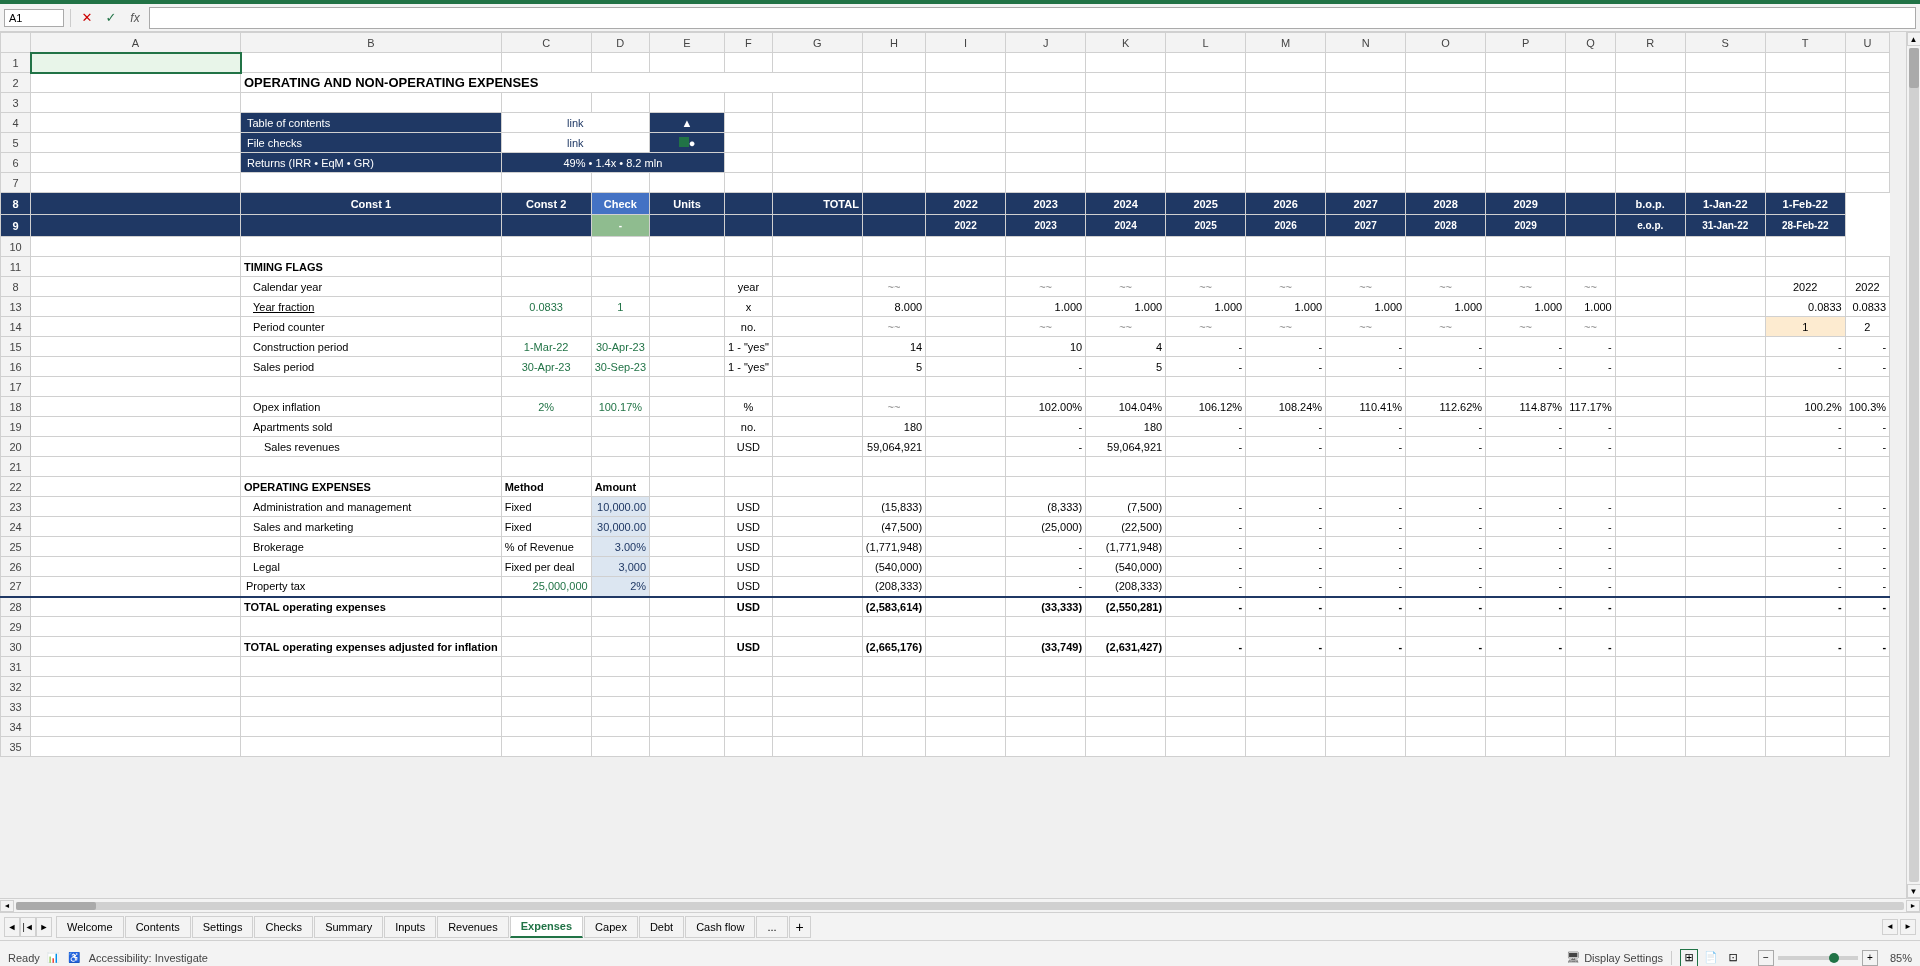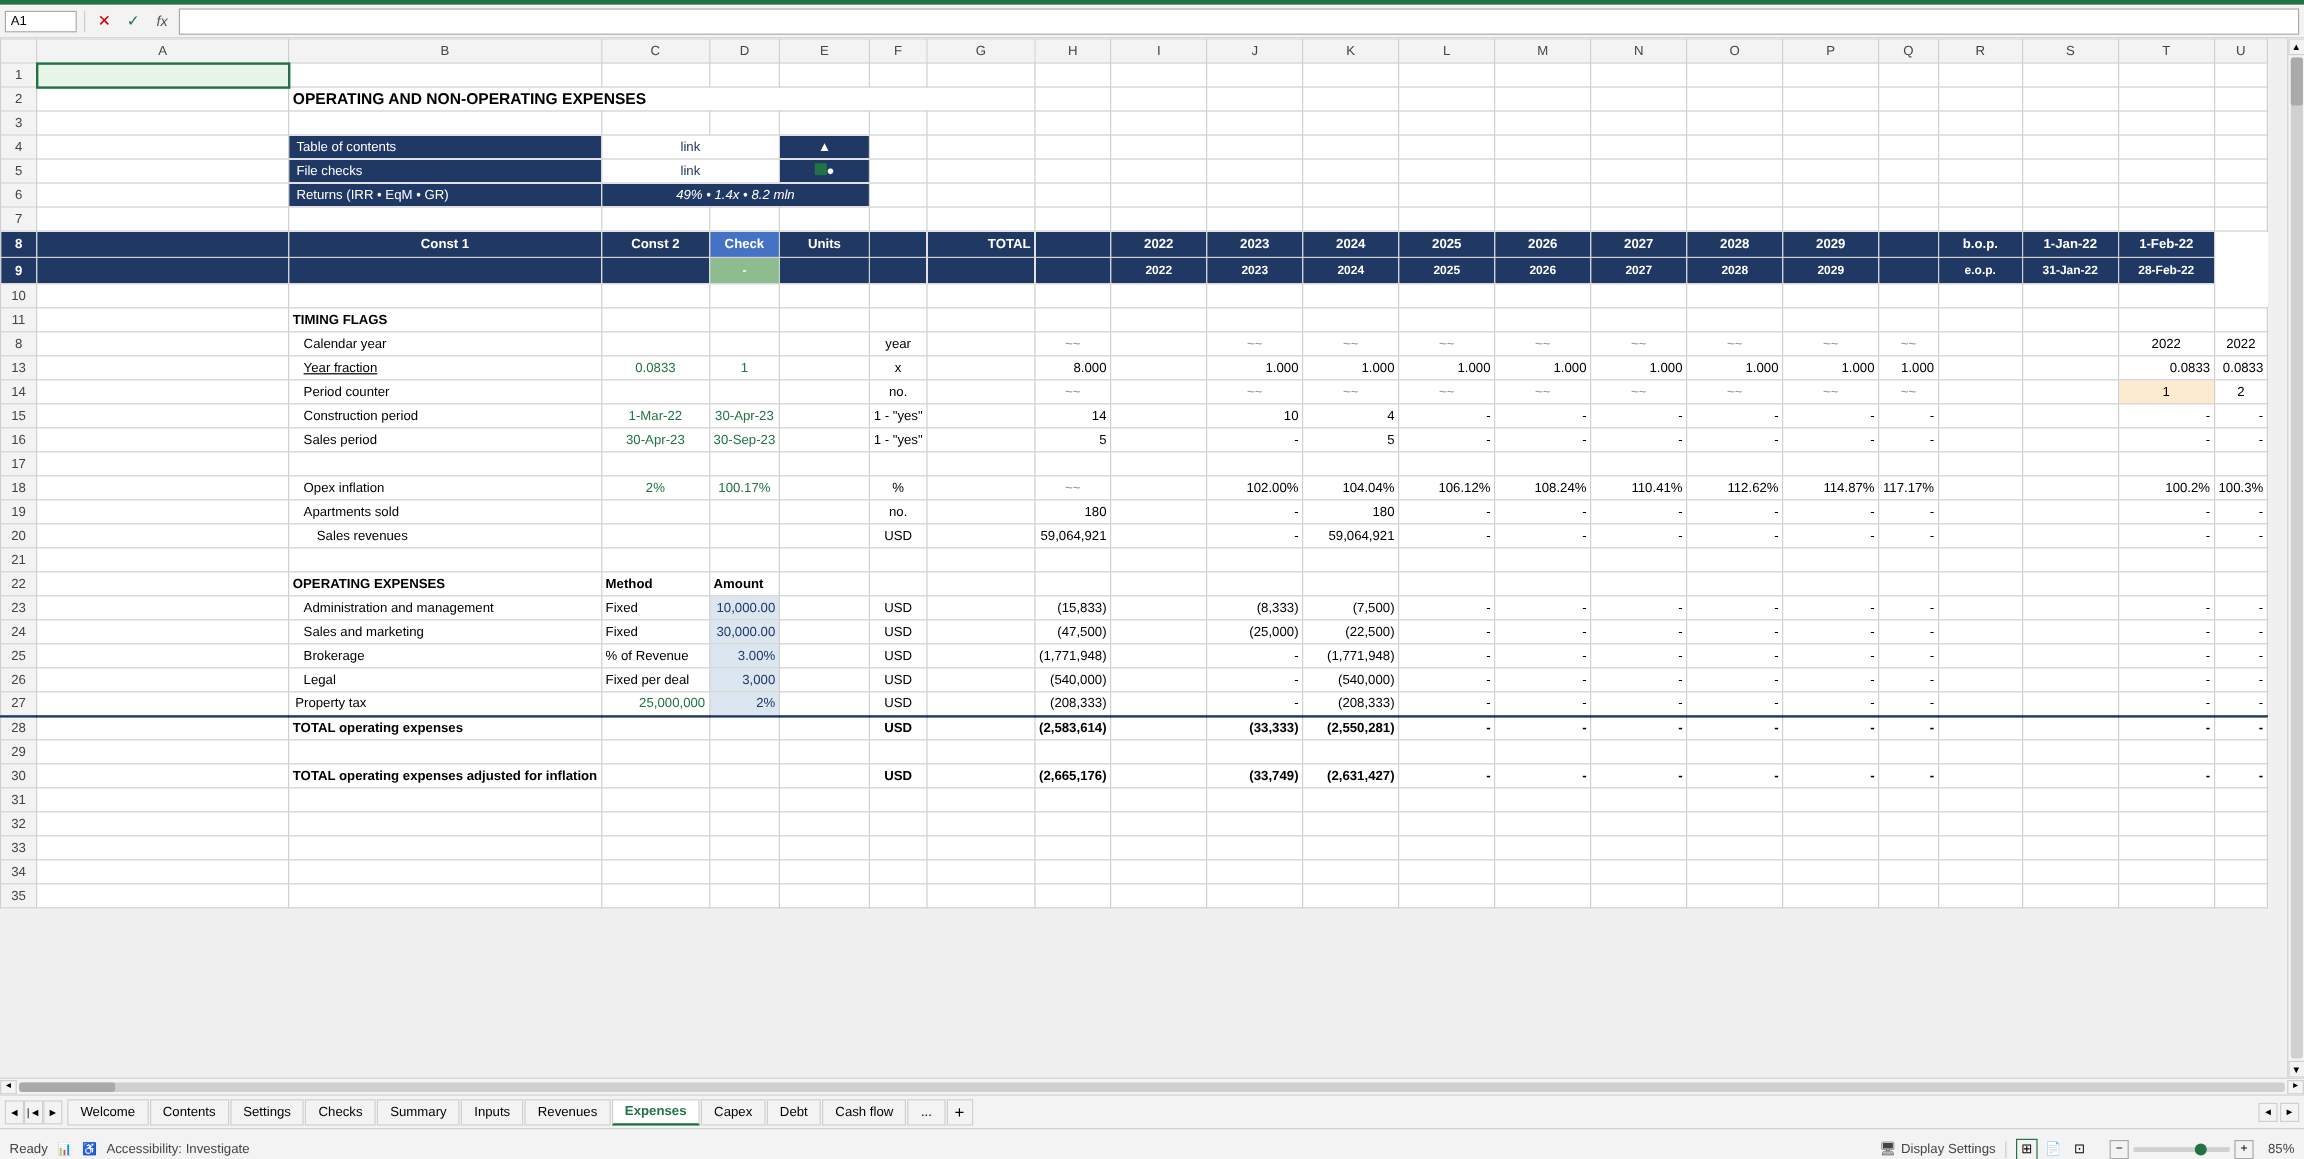--- a/index.html
+++ b/index.html
@@ -299,21 +299,21 @@
               <td></td>
               <td></td>
               <td></td>
               <td></td>
           </tr>
 
           <tr>
             <td class="row-num">6</td>
             <td></td>
             <td class="dark-blue-text" style="padding-left:6px;">Returns (IRR • EqM • GR)</td>
-            <td colspan="3" class="dark-blue-text" style="text-align:center;font-style:italic;">49% • 1.4x • 8.2 mln</td>
+            <td colspan="3" class="dark-blue-text" style="text-align:center;">49% • 1.4x • 8.2 mln</td>
             <td></td>
             <td></td>
               <td></td>
               <td></td>
               <td></td>
               <td></td>
               <td></td>
               <td></td>
               <td></td>
               <td></td>

